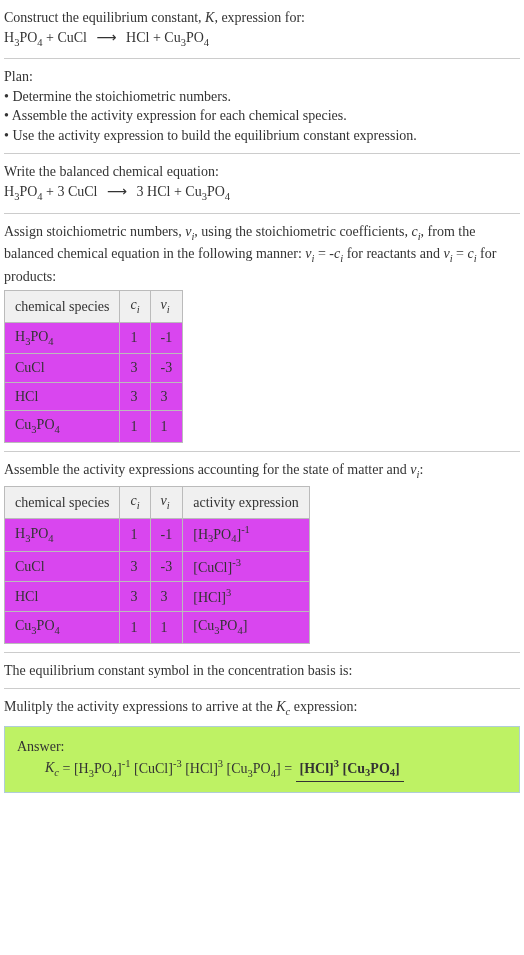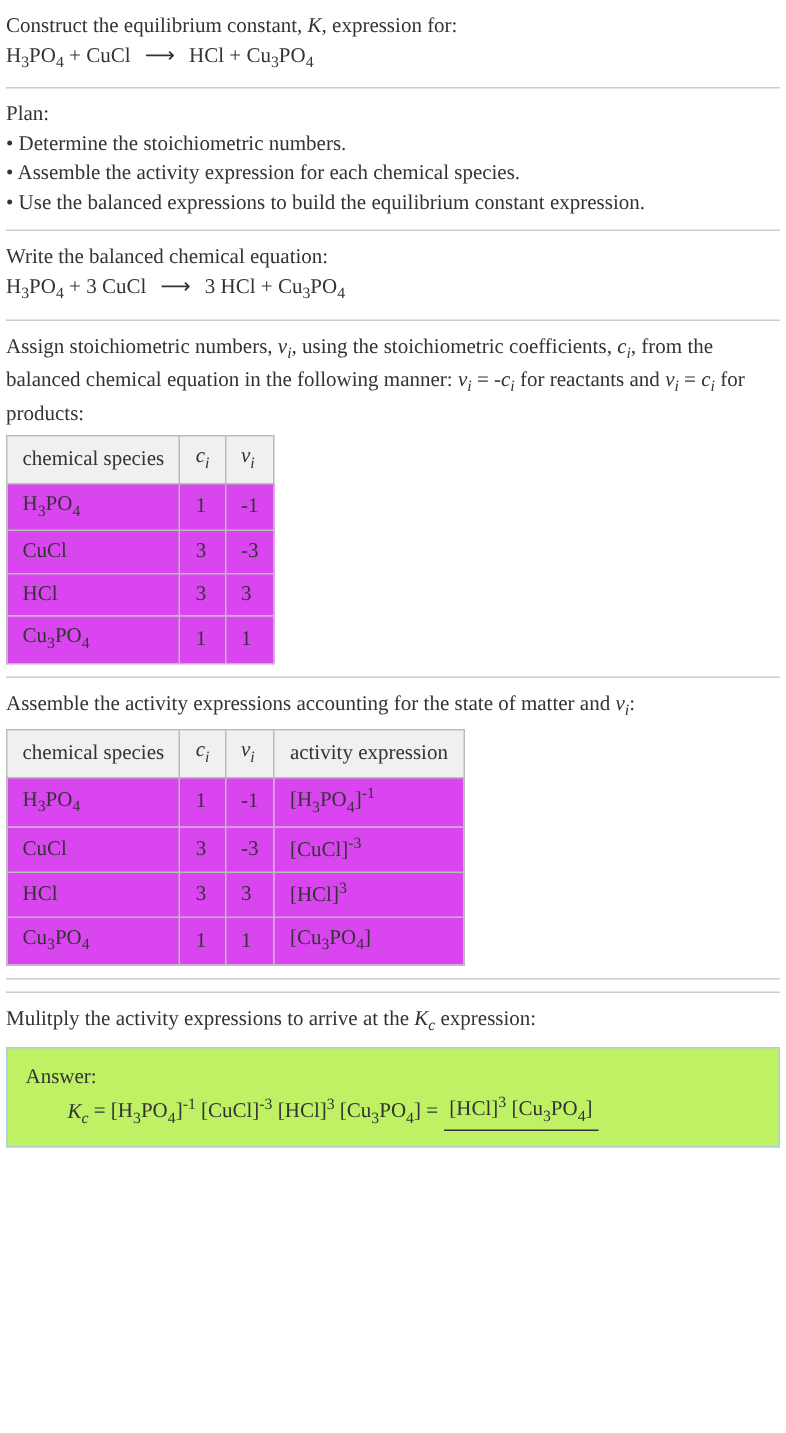--- a/index.html
+++ b/index.html
@@ -38,20 +38,21 @@
   .answer-box {
     background: #bef264;
     border: 1px solid #b0cdd8;
     padding: 10px 12px;
     margin-top: 4px;
   }
   .frac {
     display: inline-block;
     vertical-align: middle;
     text-align: left;
+    font-weight: bold;
   }
   .frac .num { display: block; border-bottom: 1px solid #333; padding: 0 4px; }
   .frac .den { display: block; padding: 0 4px; }
   .indent { margin-left: 28px; }
   .arrow { display: inline-block; margin: 0 6px; }
 </style>
 </head>
 <body>
 
 <div class="section">
@@ -60,21 +61,21 @@
     H<span class="sub">3</span>PO<span class="sub">4</span> + CuCl <span class="arrow">⟶</span> HCl + Cu<span class="sub">3</span>PO<span class="sub">4</span>
   </div>
 </div>
 
 <hr>
 
 <div class="section">
   <div>Plan:</div>
   <div>• <span>Determine the stoichiometric numbers.</span></div>
   <div>• <span>Assemble the activity expression for each chemical species.</span></div>
-  <div>• <span>Use the balanced expressions to build the equilibrium constant expression.</span></div>
+  <div>• <span>Use the activity expression to build the equilibrium constant expression.</span></div>
 </div>
 
 <hr>
 
 <div class="section">
   <div>Write the balanced chemical equation:</div>
   <div>
     H<span class="sub">3</span>PO<span class="sub">4</span> + 3 CuCl <span class="arrow">⟶</span> 3 HCl + Cu<span class="sub">3</span>PO<span class="sub">4</span>
   </div>
 </div>
@@ -154,20 +155,21 @@
       <td>1</td>
       <td>[Cu<span class="sub">3</span>PO<span class="sub">4</span>]</td>
     </tr>
   </tbody>
     </table>
 </div>
 
 <hr>
 
 <div class="section">
+  <div>The equilibrium constant symbol in the concentration basis is:</div>
 </div>
 
 <hr>
 
 <div class="section">
   <div>
     Mulitply the activity expressions to arrive at the <span class="italic">K<span class="sub">c</span></span> expression:
   </div>
 </div>
 

